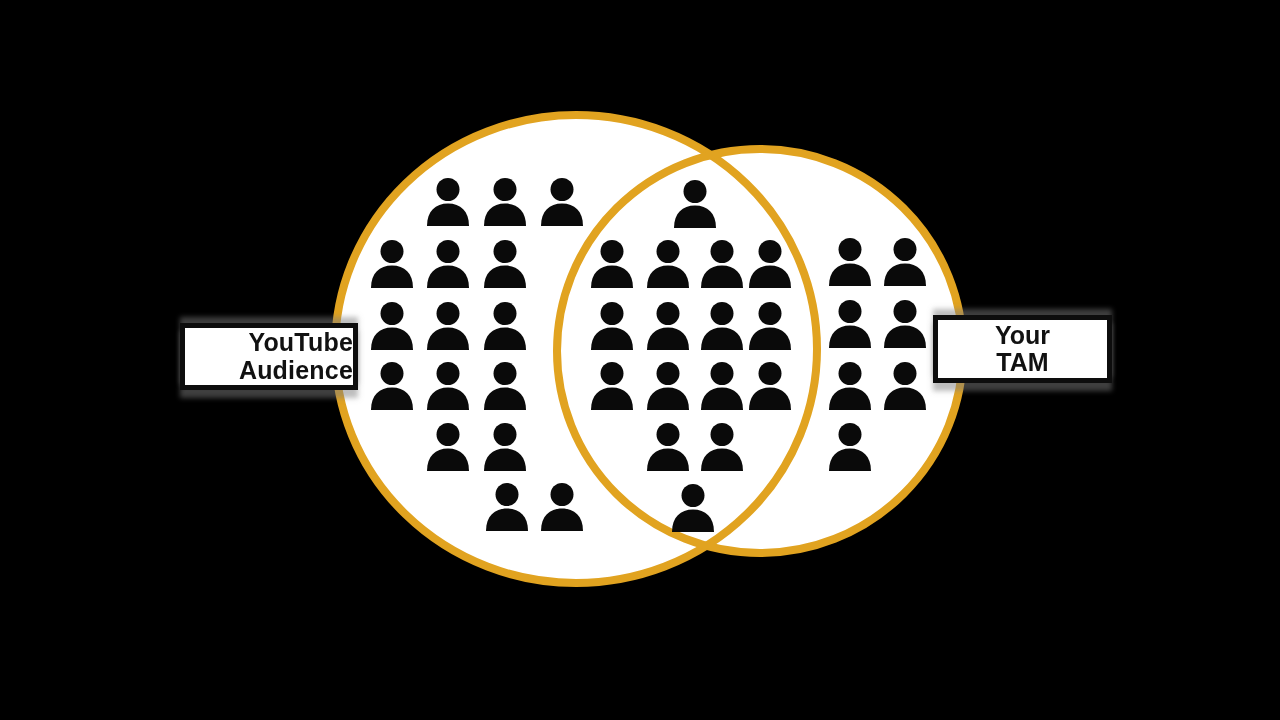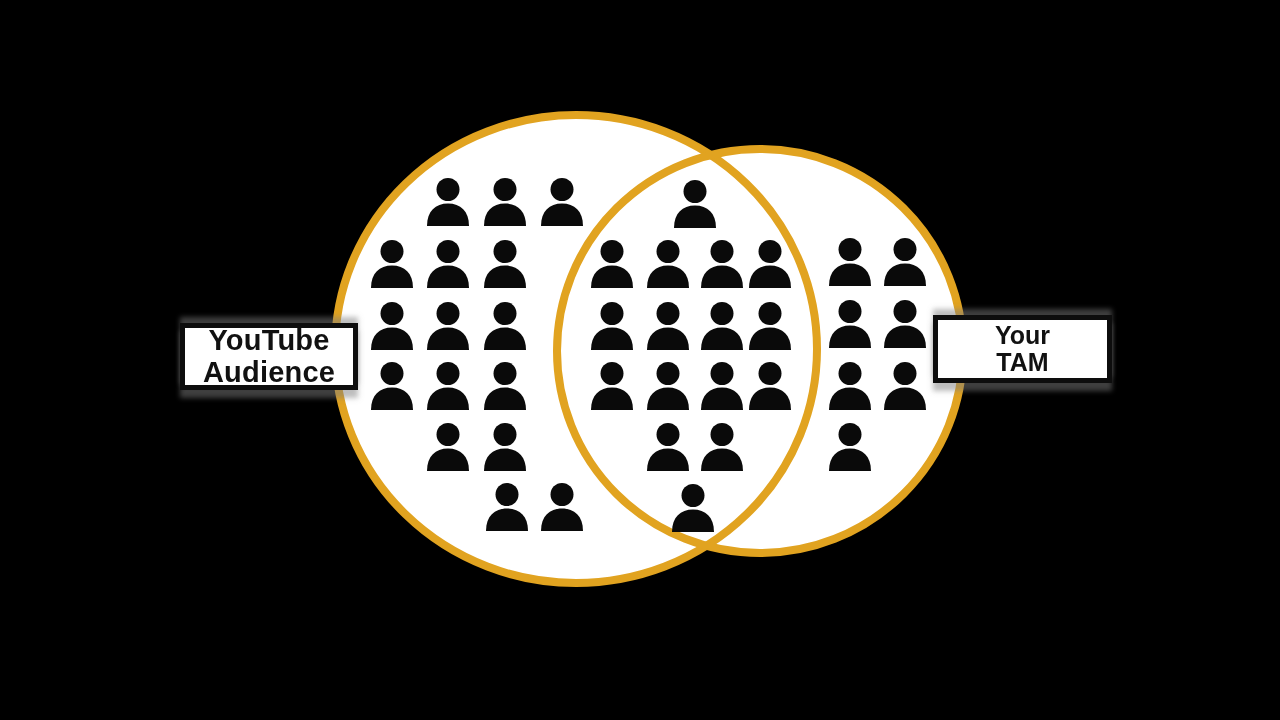--- a/index.html
+++ b/index.html
@@ -41,22 +41,23 @@
     color: #111111;
     line-height: 1.1;
     box-shadow: 0 -6px 5px rgba(125,125,125,0.5), 0 8px 5px rgba(125,125,125,0.5);
     z-index: 3;
   }
   #label-left {
     left: 180px;
     top: 323px;
     width: 178px;
     height: 67px;
-    font-size: 29px;
+    font-size: 25px;
     letter-spacing: 0.2px;
+    align-items: flex-end;
   }
   #label-right {
     left: 933px;
     top: 315px;
     width: 179px;
     height: 68px;
     font-size: 25px;
     text-align: right;
   }
 </style>

